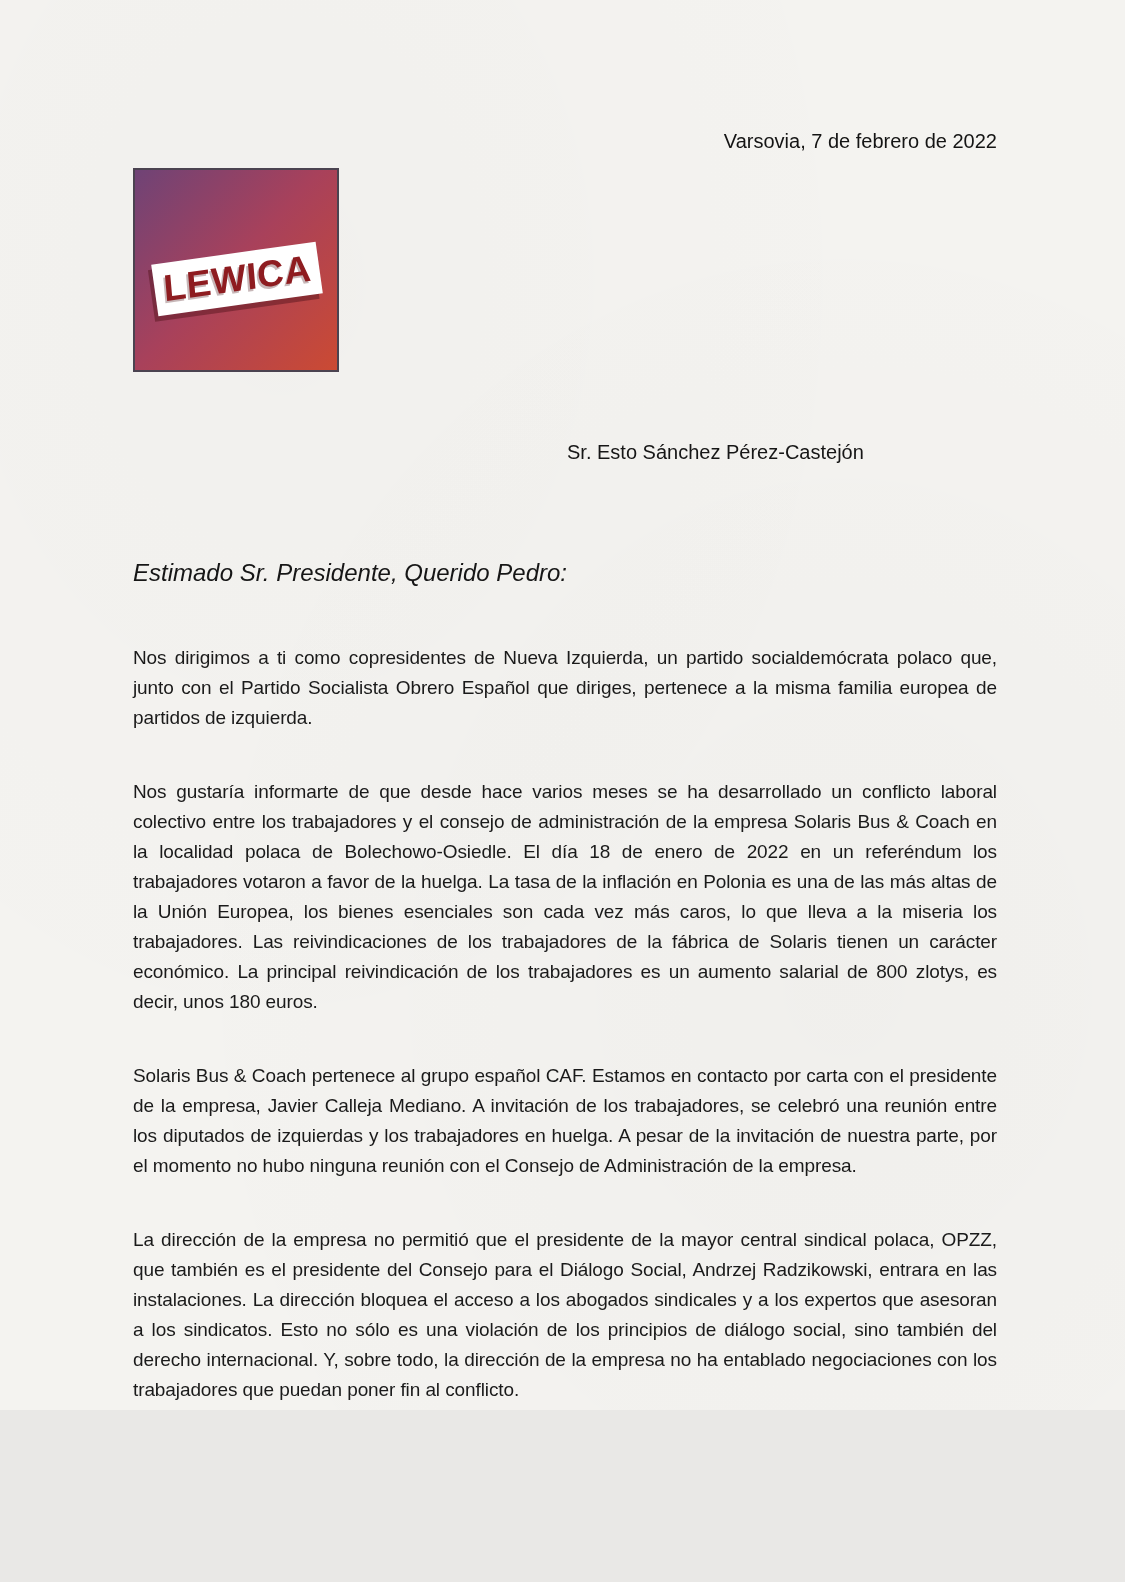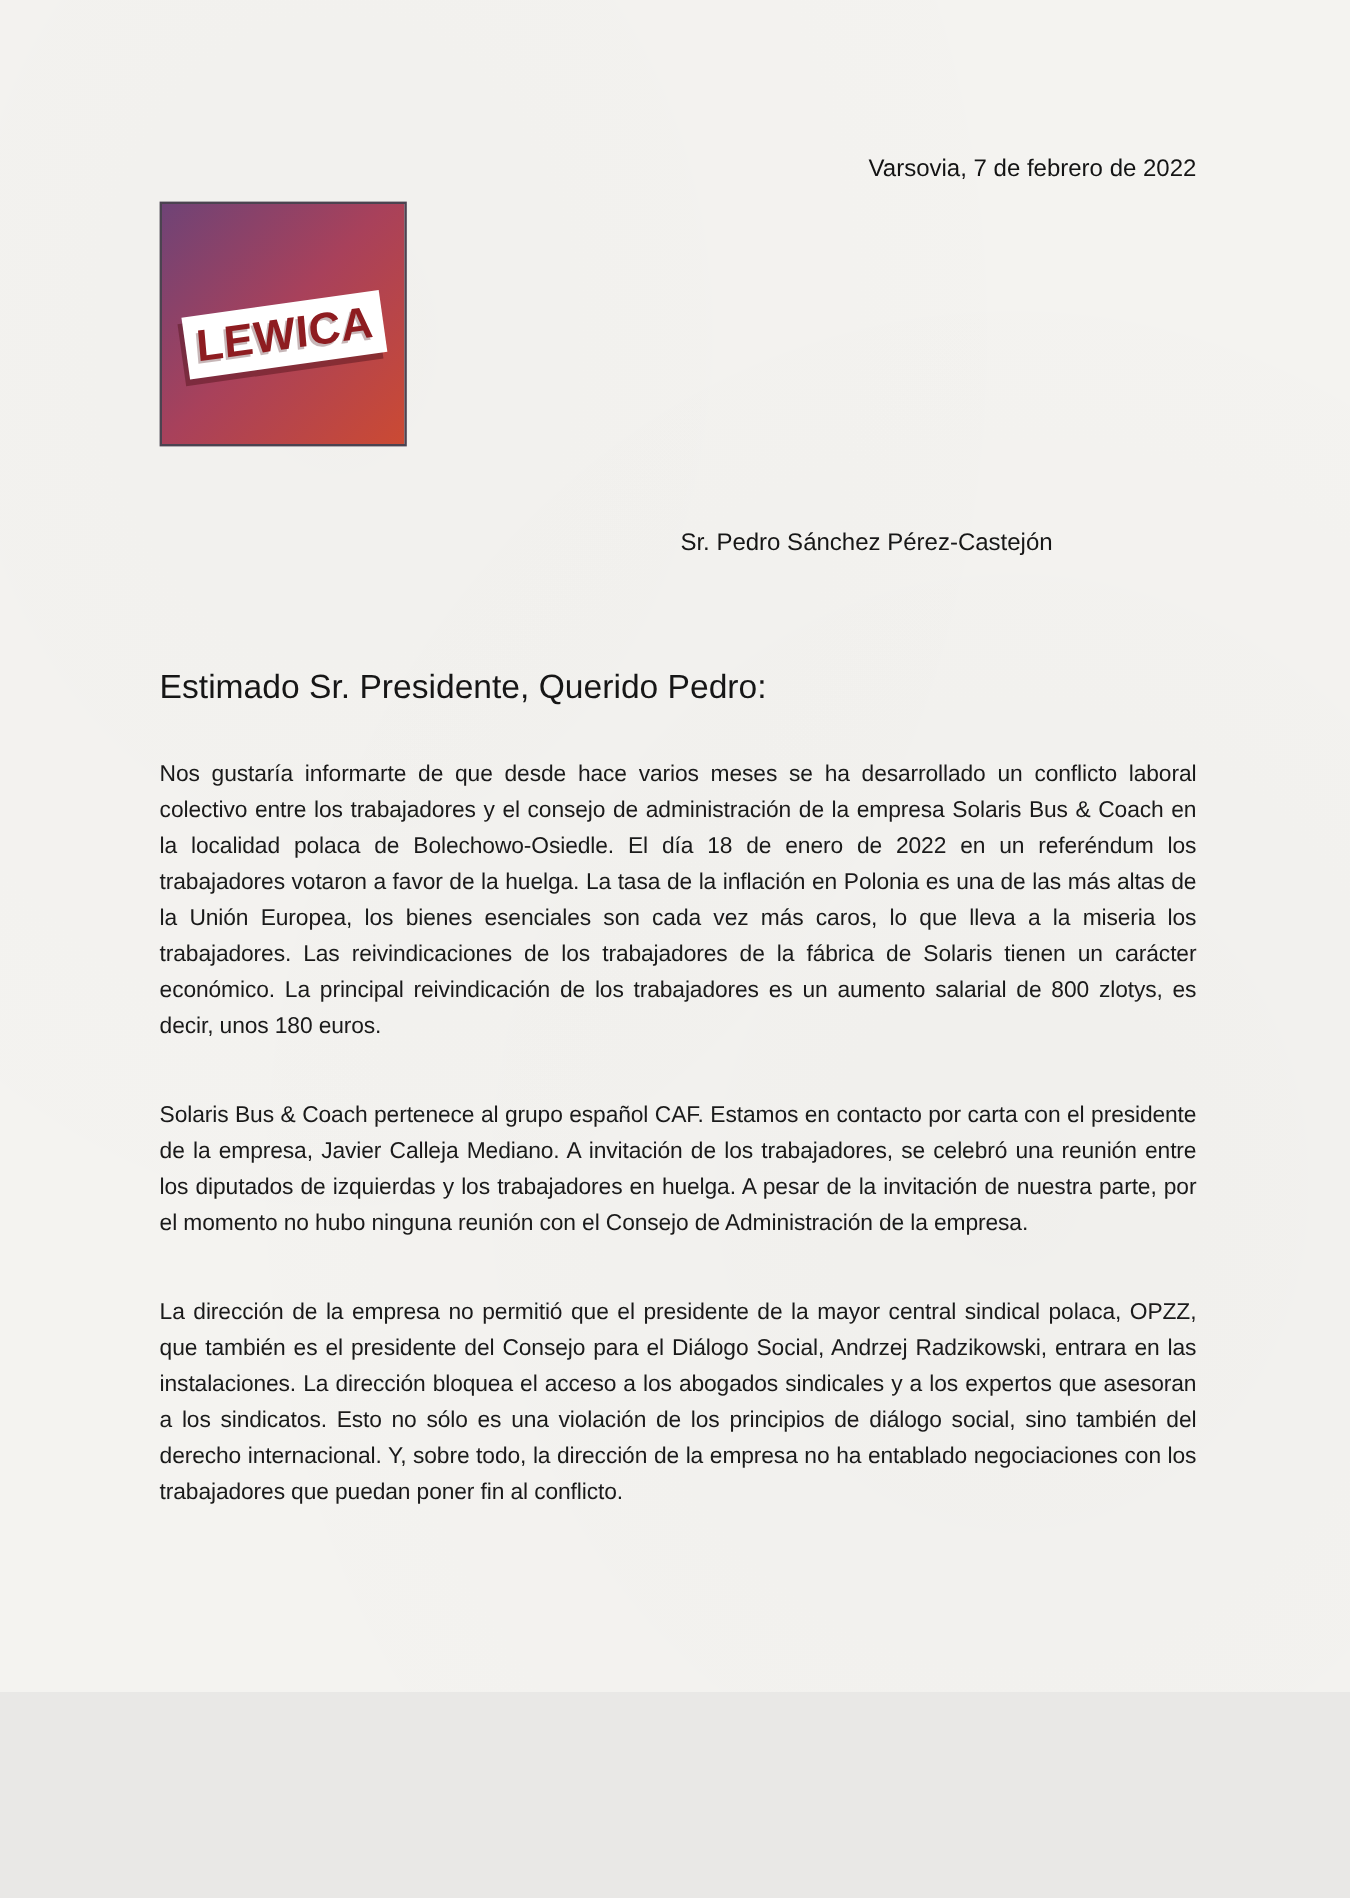--- a/index.html
+++ b/index.html
@@ -67,21 +67,22 @@
   .recipient {
     margin-top: 62px;
     margin-left: 434px;
     font-size: 20px;
     line-height: 37px;
     color: #161616;
   }
 
   .salutation {
     margin-top: 88px;
-    font-size: 28px;
+    font-style: italic;
+    font-size: 24px;
     line-height: 28px;
     color: #161616;
   }
 
   .body-text p {
     margin: 44px 0 0 0;
     font-size: 19px;
     line-height: 30px;
     text-align: justify;
     letter-spacing: -0.1px;
@@ -97,25 +98,26 @@
 
     <div class="date-line">Varsovia, 7 de febrero de 2022</div>
 
     <div class="logo">
       <div class="logo-banner">
         <span class="logo-word">LEWICA</span>
       </div>
     </div>
 
     <div class="recipient">
-      <div>Sr. Pedro Sánchez Pérez-Castejón</div>
+      <div>Sr. Esto Sánchez Pérez-Castejón</div>
     </div>
 
     <div class="salutation">Estimado Sr. Presidente, Querido Pedro:</div>
 
     <div class="body-text">
+      <p class="first">Nos dirigimos a ti como copresidentes de Nueva Izquierda, un partido socialdemócrata polaco que, junto con el Partido Socialista Obrero Español que diriges, pertenece a la misma familia europea de partidos de izquierda.</p>
       <p>Nos gustaría informarte de que desde hace varios meses se ha desarrollado un conflicto laboral colectivo entre los trabajadores y el consejo de administración de la empresa Solaris Bus &amp; Coach en la localidad polaca de Bolechowo-Osiedle. El día 18 de enero de 2022 en un referéndum los trabajadores votaron a favor de la huelga. La tasa de la inflación en Polonia es una de las más altas de la Unión Europea, los bienes esenciales son cada vez más caros, lo que lleva a la miseria los trabajadores. Las reivindicaciones de los trabajadores de la fábrica de Solaris tienen un carácter económico. La principal reivindicación de los trabajadores es un aumento salarial de 800 zlotys, es decir, unos 180 euros.</p>
       <p>Solaris Bus &amp; Coach pertenece al grupo español CAF. Estamos en contacto por carta con el presidente de la empresa, Javier Calleja Mediano. A invitación de los trabajadores, se celebró una reunión entre los diputados de izquierdas y los trabajadores en huelga. A pesar de la invitación de nuestra parte, por el momento no hubo ninguna reunión con el Consejo de Administración de la empresa.</p>
       <p>La dirección de la empresa no permitió que el presidente de la mayor central sindical polaca, OPZZ, que también es el presidente del Consejo para el Diálogo Social, Andrzej Radzikowski, entrara en las instalaciones. La dirección bloquea el acceso a los abogados sindicales y a los expertos que asesoran a los sindicatos. Esto no sólo es una violación de los principios de diálogo social, sino también del derecho internacional. Y, sobre todo, la dirección de la empresa no ha entablado negociaciones con los trabajadores que puedan poner fin al conflicto.</p>
     </div>
 
   </div>
 </div>
 
 </body></html>

